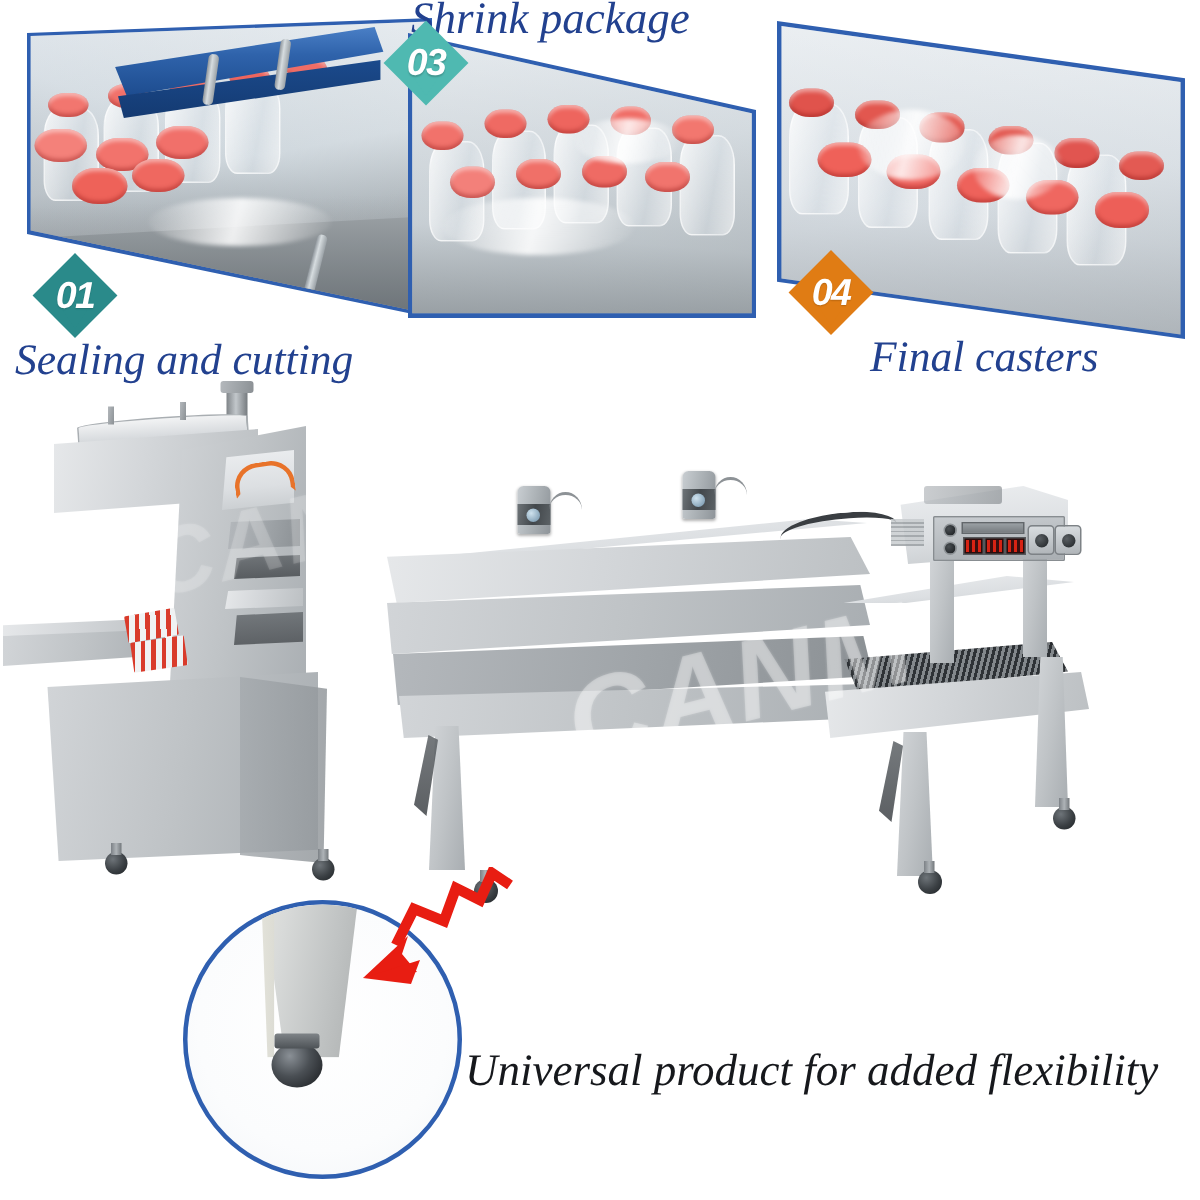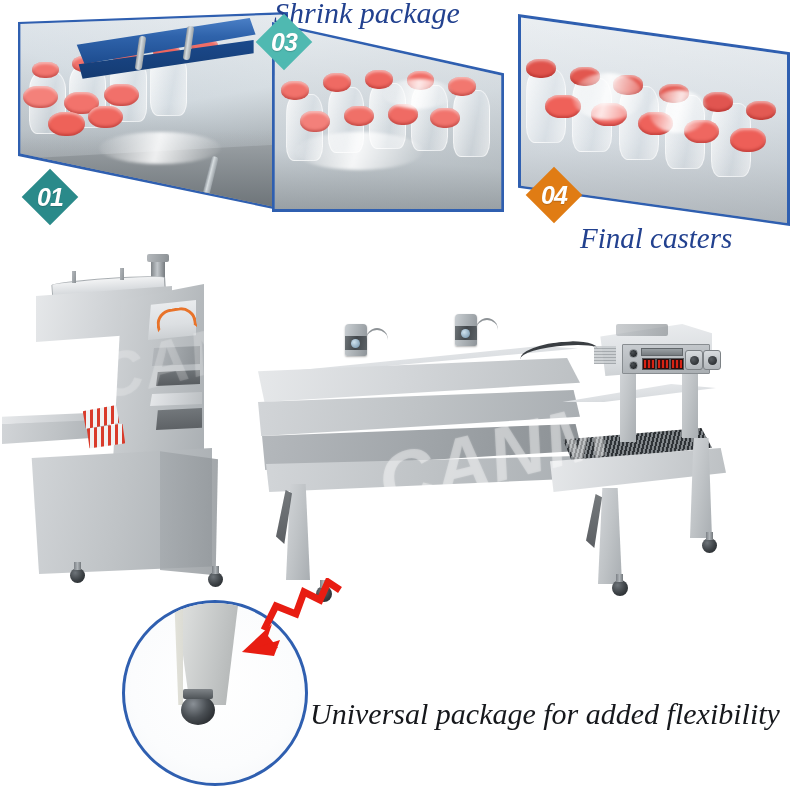--- a/index.html
+++ b/index.html
@@ -386,20 +386,21 @@
         <div class="cap" style="left:61%; top:50%; width:13%; height:11%; background:#ef6760;"></div>
         <div class="cap" style="left:78%; top:54%; width:13%; height:11%; background:#ed5f58;"></div>
         <div class="filmsheen" style="left:20%; top:28%; width:26%; height:22%;"></div>
         <div class="filmsheen" style="left:48%; top:36%; width:22%; height:20%;"></div>
       </div>
     </div>
   </div>
 
   <div class="cap-title" style="left:274px; top:-4px; font-size:30px;">Shrink package</div>
 
+  <div class="cap-title" style="left:10px; top:224px; font-size:29px;">Sealing and cutting</div>
 
   <div class="cap-title" style="left:580px; top:222px; font-size:29px;">Final casters</div>
 
   <div class="badge" style="left:23px; top:177px;">
     <div class="dia" style="background:#2a8a8a;"></div>
     <div class="tail" style="border-top:12px solid #2a8a8a;"></div>
     <div class="num">01</div>
   </div>
 
   <div class="badge" style="left:257px; top:22px;">
@@ -554,15 +555,15 @@
     <div style="position:absolute; left:58px; top:86px; width:30px; height:10px;
                 background:linear-gradient(180deg,#7f8488,#4e5357); border-radius:2px;"></div>
   </div>
 
   <svg class="arrow-svg" width="120" height="95" style="left:228px; top:578px;" viewBox="0 0 120 95">
     <polyline points="112,12 100,4 92,22 76,14 68,36 48,28 36,52" fill="none" stroke="#e81d12" stroke-width="7" stroke-linejoin="miter" stroke-linecap="butt"></polyline>
     <polygon points="44,46 14,74 50,70 40,58" fill="#e81d12"></polygon>
     <polygon points="14,74 52,62 46,78" fill="#e81d12"></polygon>
   </svg>
 
-  <div class="bottom-cap" style="left:310px; top:697px; font-size:30px;">Universal package for added flexibility</div>
+  <div class="bottom-cap" style="left:310px; top:697px; font-size:30px;">Universal product for added flexibility</div>
 
 </div>
 
 </body></html>

